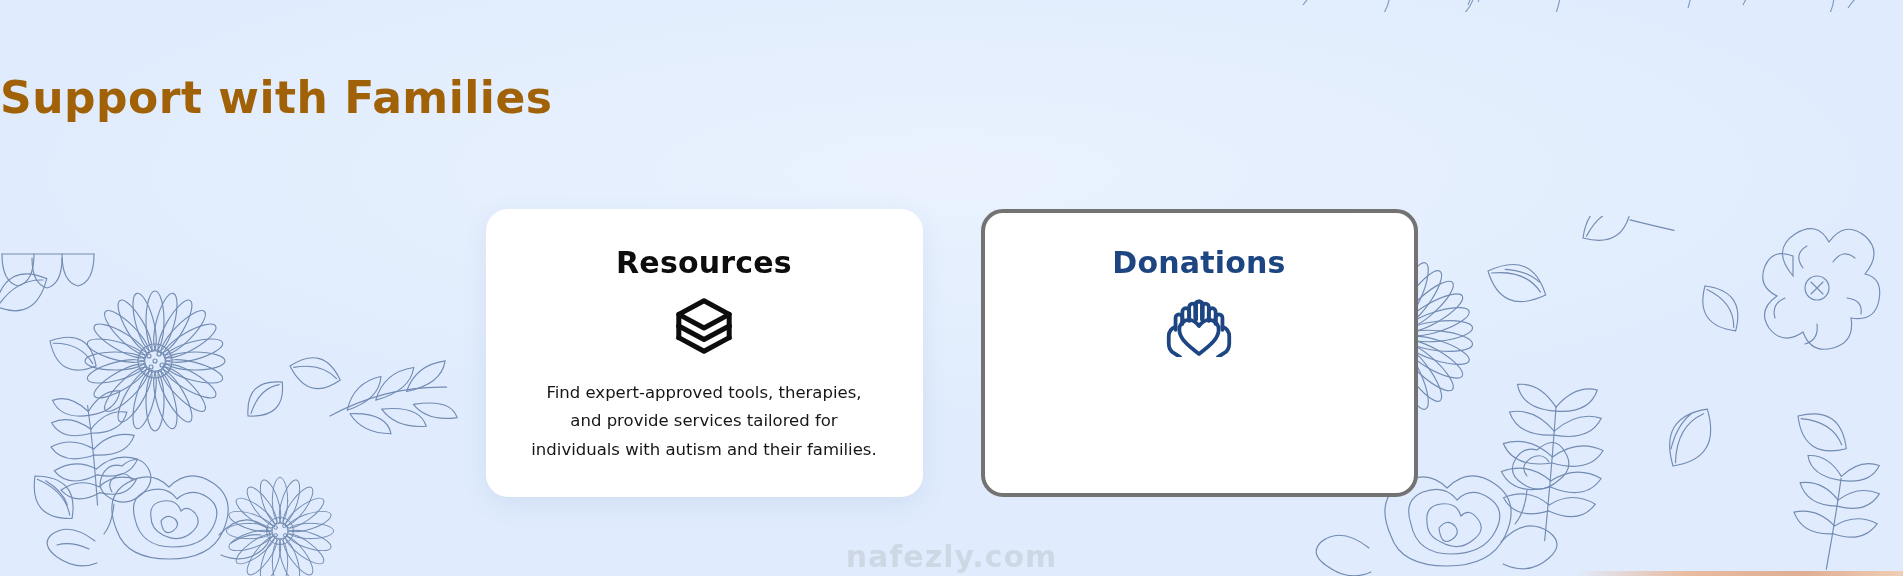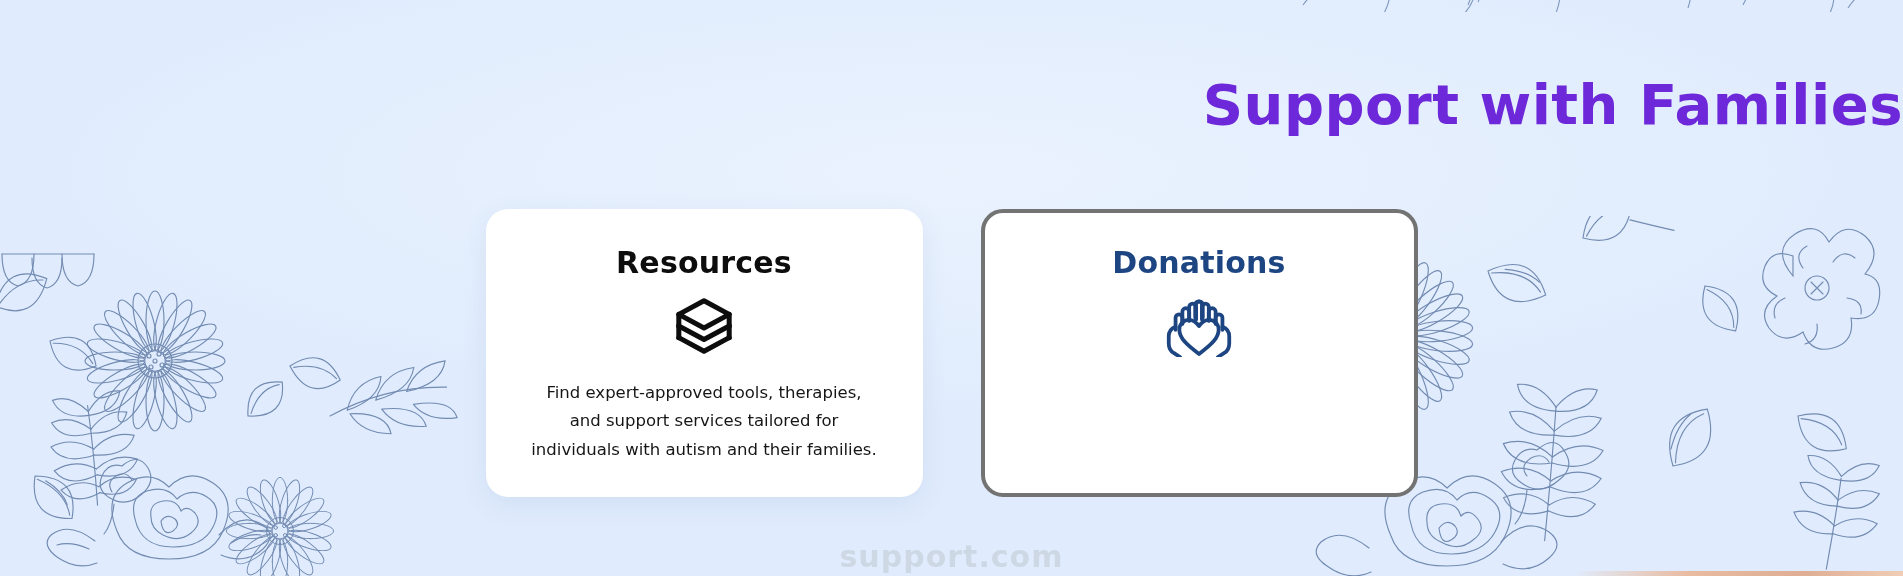--- a/index.html
+++ b/index.html
@@ -63,25 +63,25 @@
     background: linear-gradient(90deg, rgba(231,178,150,0) 0%, #e9bba0 35%, #dfae94 70%, #f0cdb6 100%);
     pointer-events: none;
   }
 
   
   #page-title {
     position: absolute;
     top: 72px;
     left: 0;
     right: 0;
-    text-align: right;
-    font-size: 56px;
+    text-align: left;
+    font-size: 44px;
     font-weight: 700;
     letter-spacing: 0.5px;
-    color: #6d28d9;
+    color: #a16207;
     font-family: "DejaVu Sans", "Liberation Sans", sans-serif;
   }
 
   
   #cards {
     position: absolute;
     top: 209px;
     left: 0;
     right: 0;
     display: flex;
@@ -473,21 +473,21 @@
         <svg width="62" height="62" viewBox="0 0 64 64" fill="none" stroke="#0d0d0d" stroke-width="5.2" stroke-linejoin="round" stroke-linecap="round">
           <path d="M32 6 L58 20 L32 34 L6 20 Z"></path>
           <path d="M6 32 L32 46 L58 32"></path>
           <path d="M6 20 L6 32"></path>
           <path d="M58 20 L58 32"></path>
           <path d="M6 44 L32 58 L58 44"></path>
           <path d="M6 32 L6 44"></path>
           <path d="M58 32 L58 44"></path>
         </svg>
       </div>
-      <div class="card-desc">Find expert-approved tools, therapies, and support services tailored for individuals with autism and their families.</div>
+      <div class="card-desc">Find expert-approved tools, therapies, and provide services tailored for individuals with autism and their families.</div>
     </div>
 
     <div class="card card--outlined">
       <div class="card-title">Donations</div>
       <div class="card-icon">
         <svg width="76" height="62" viewBox="0 0 100 82" fill="none" stroke="#1d4582" stroke-width="5" stroke-linejoin="round" stroke-linecap="round">
 
           <path d="M28 38 L28 22 a4.5 4.5 0 0 1 9 0 L37 34"></path>
           <path d="M37 34 L37 16 a4.5 4.5 0 0 1 9 0 L46 32"></path>
           <path d="M46 32 L46 13 a4.5 4.5 0 0 1 9 0 L55 30"></path>
@@ -502,16 +502,16 @@
 
           <path d="M50 78 C34 66 24 57 24 46 C24 38 30 33 37 33 C42 33 46 36 50 41
                    C54 36 58 33 63 33 C70 33 76 38 76 46 C76 57 66 66 50 78 Z"></path>
         </svg>
       </div>
     </div>
 
   </div>
 
   <div id="watermark">
-    <div id="watermark-en">support.com</div>
+    <div id="watermark-en">nafezly.com</div>
   </div>
 
 </div>
 
 </body></html>

